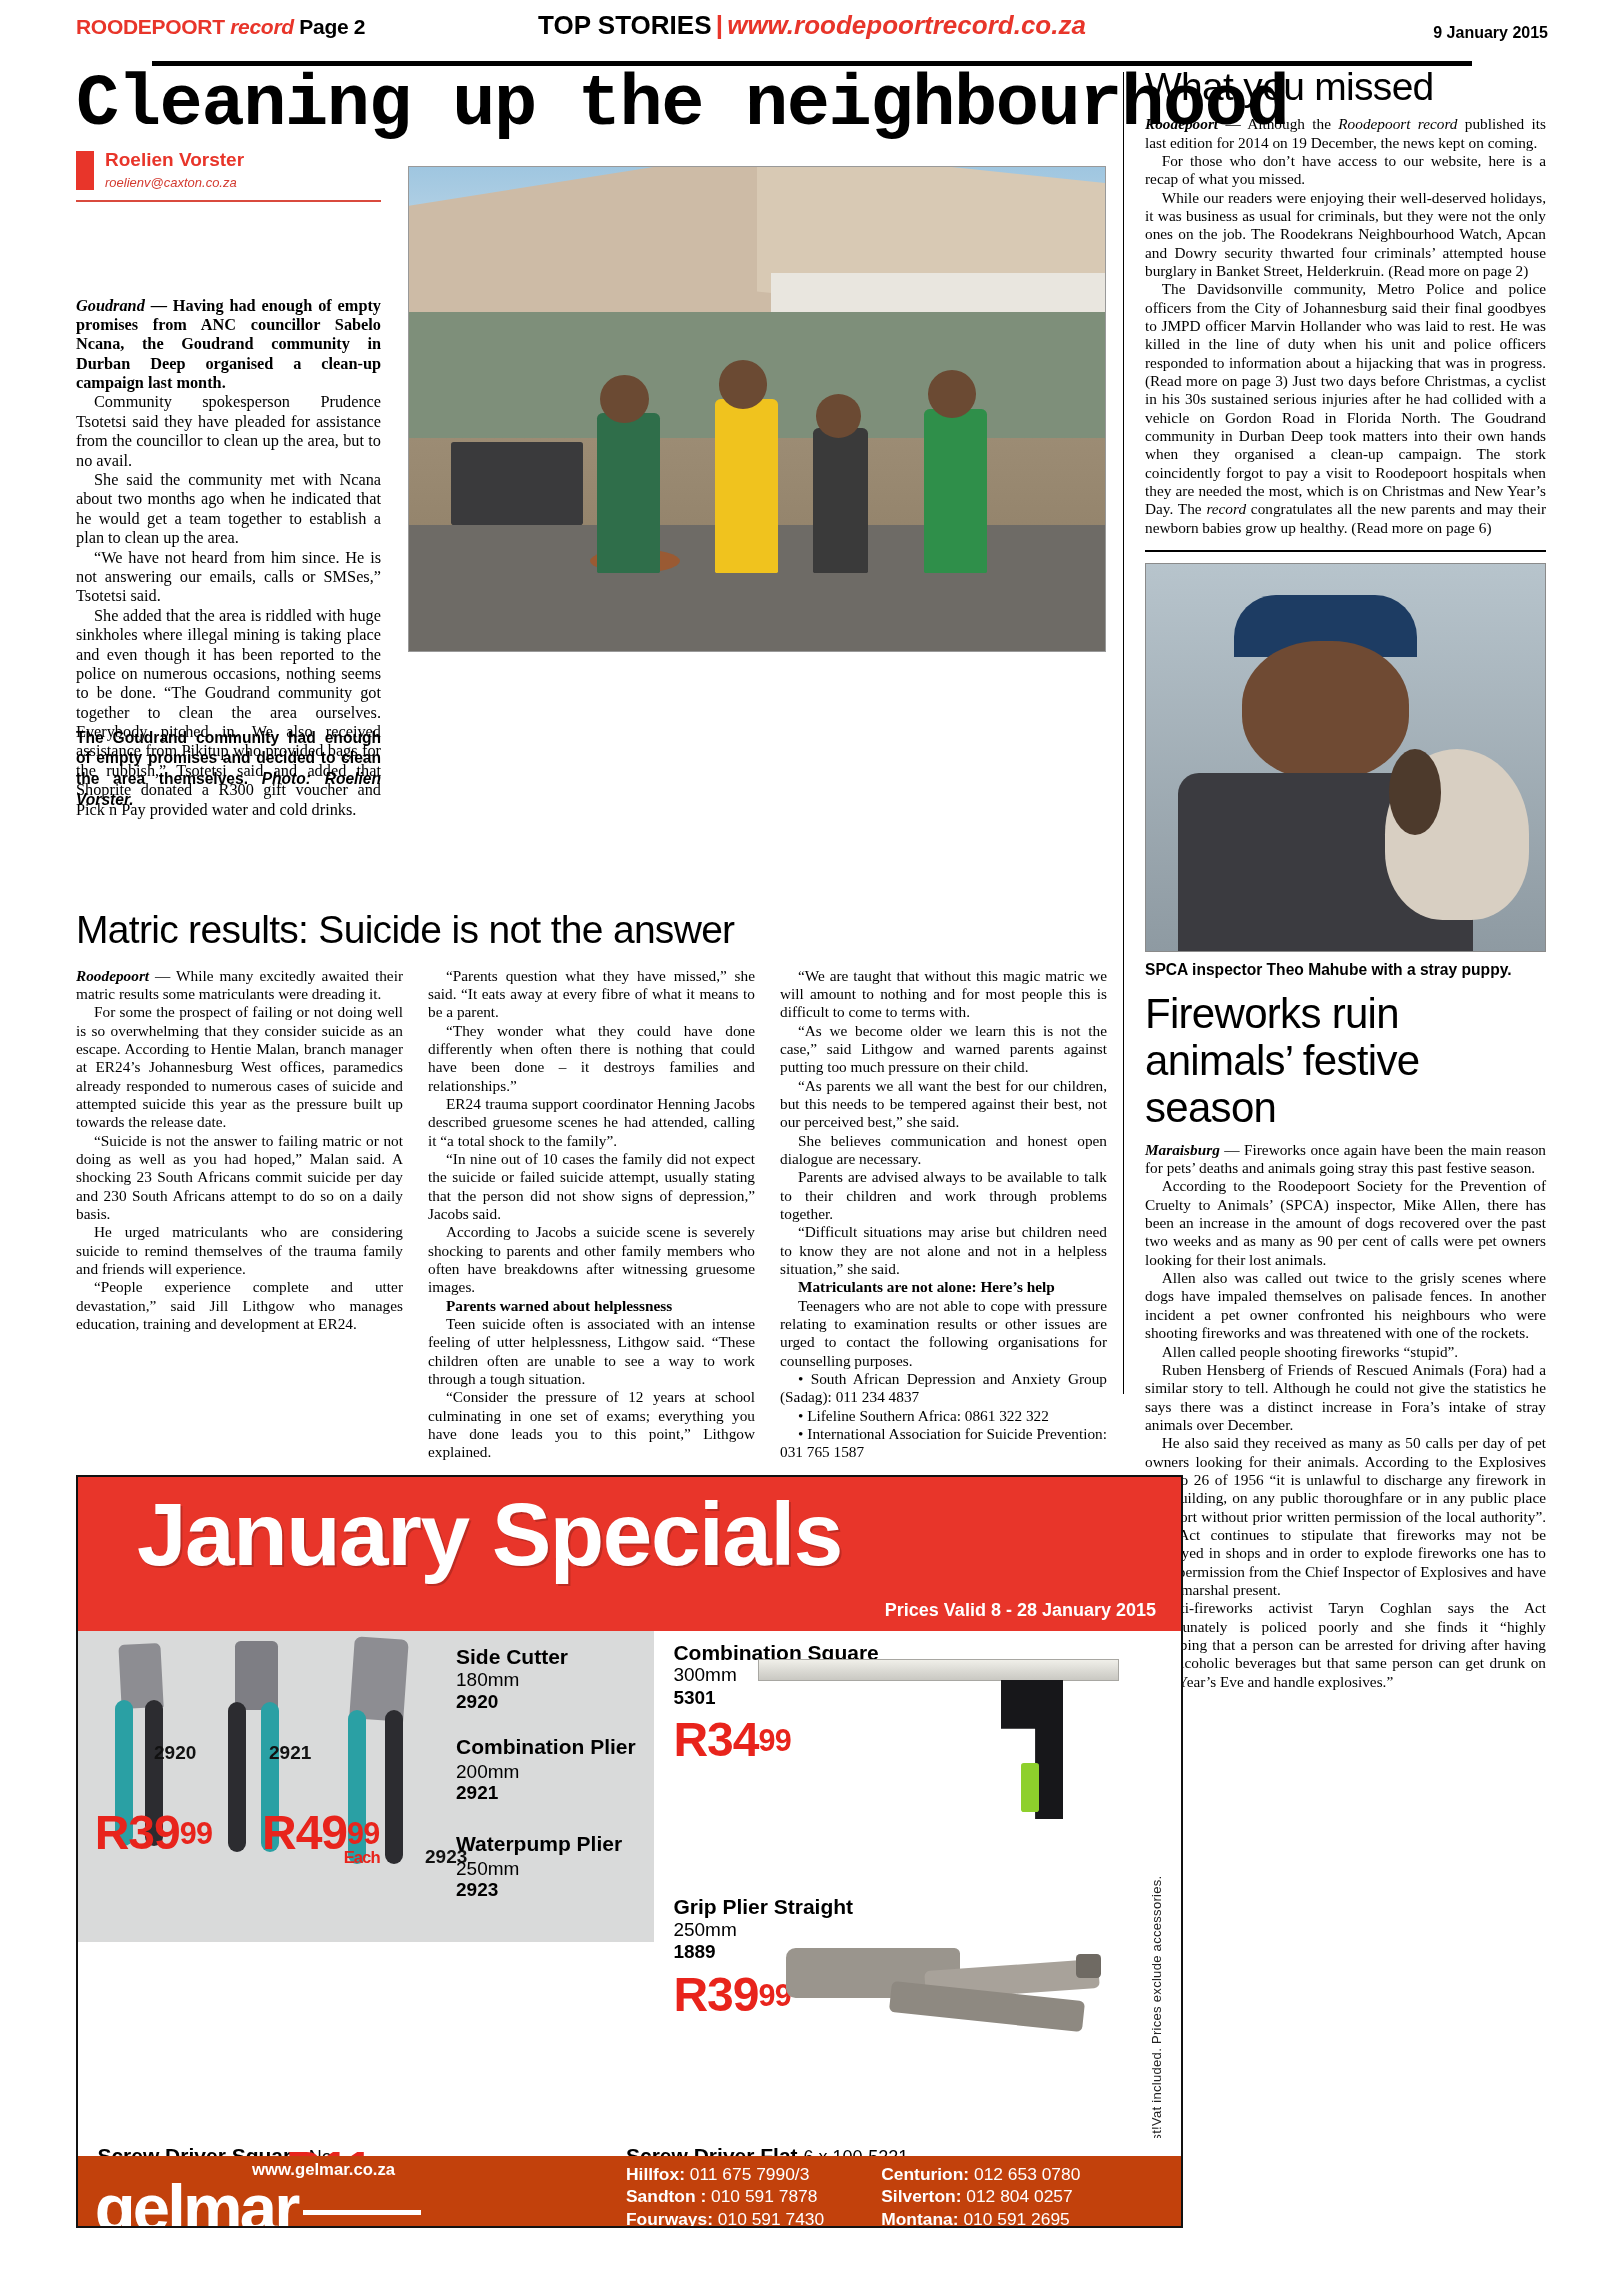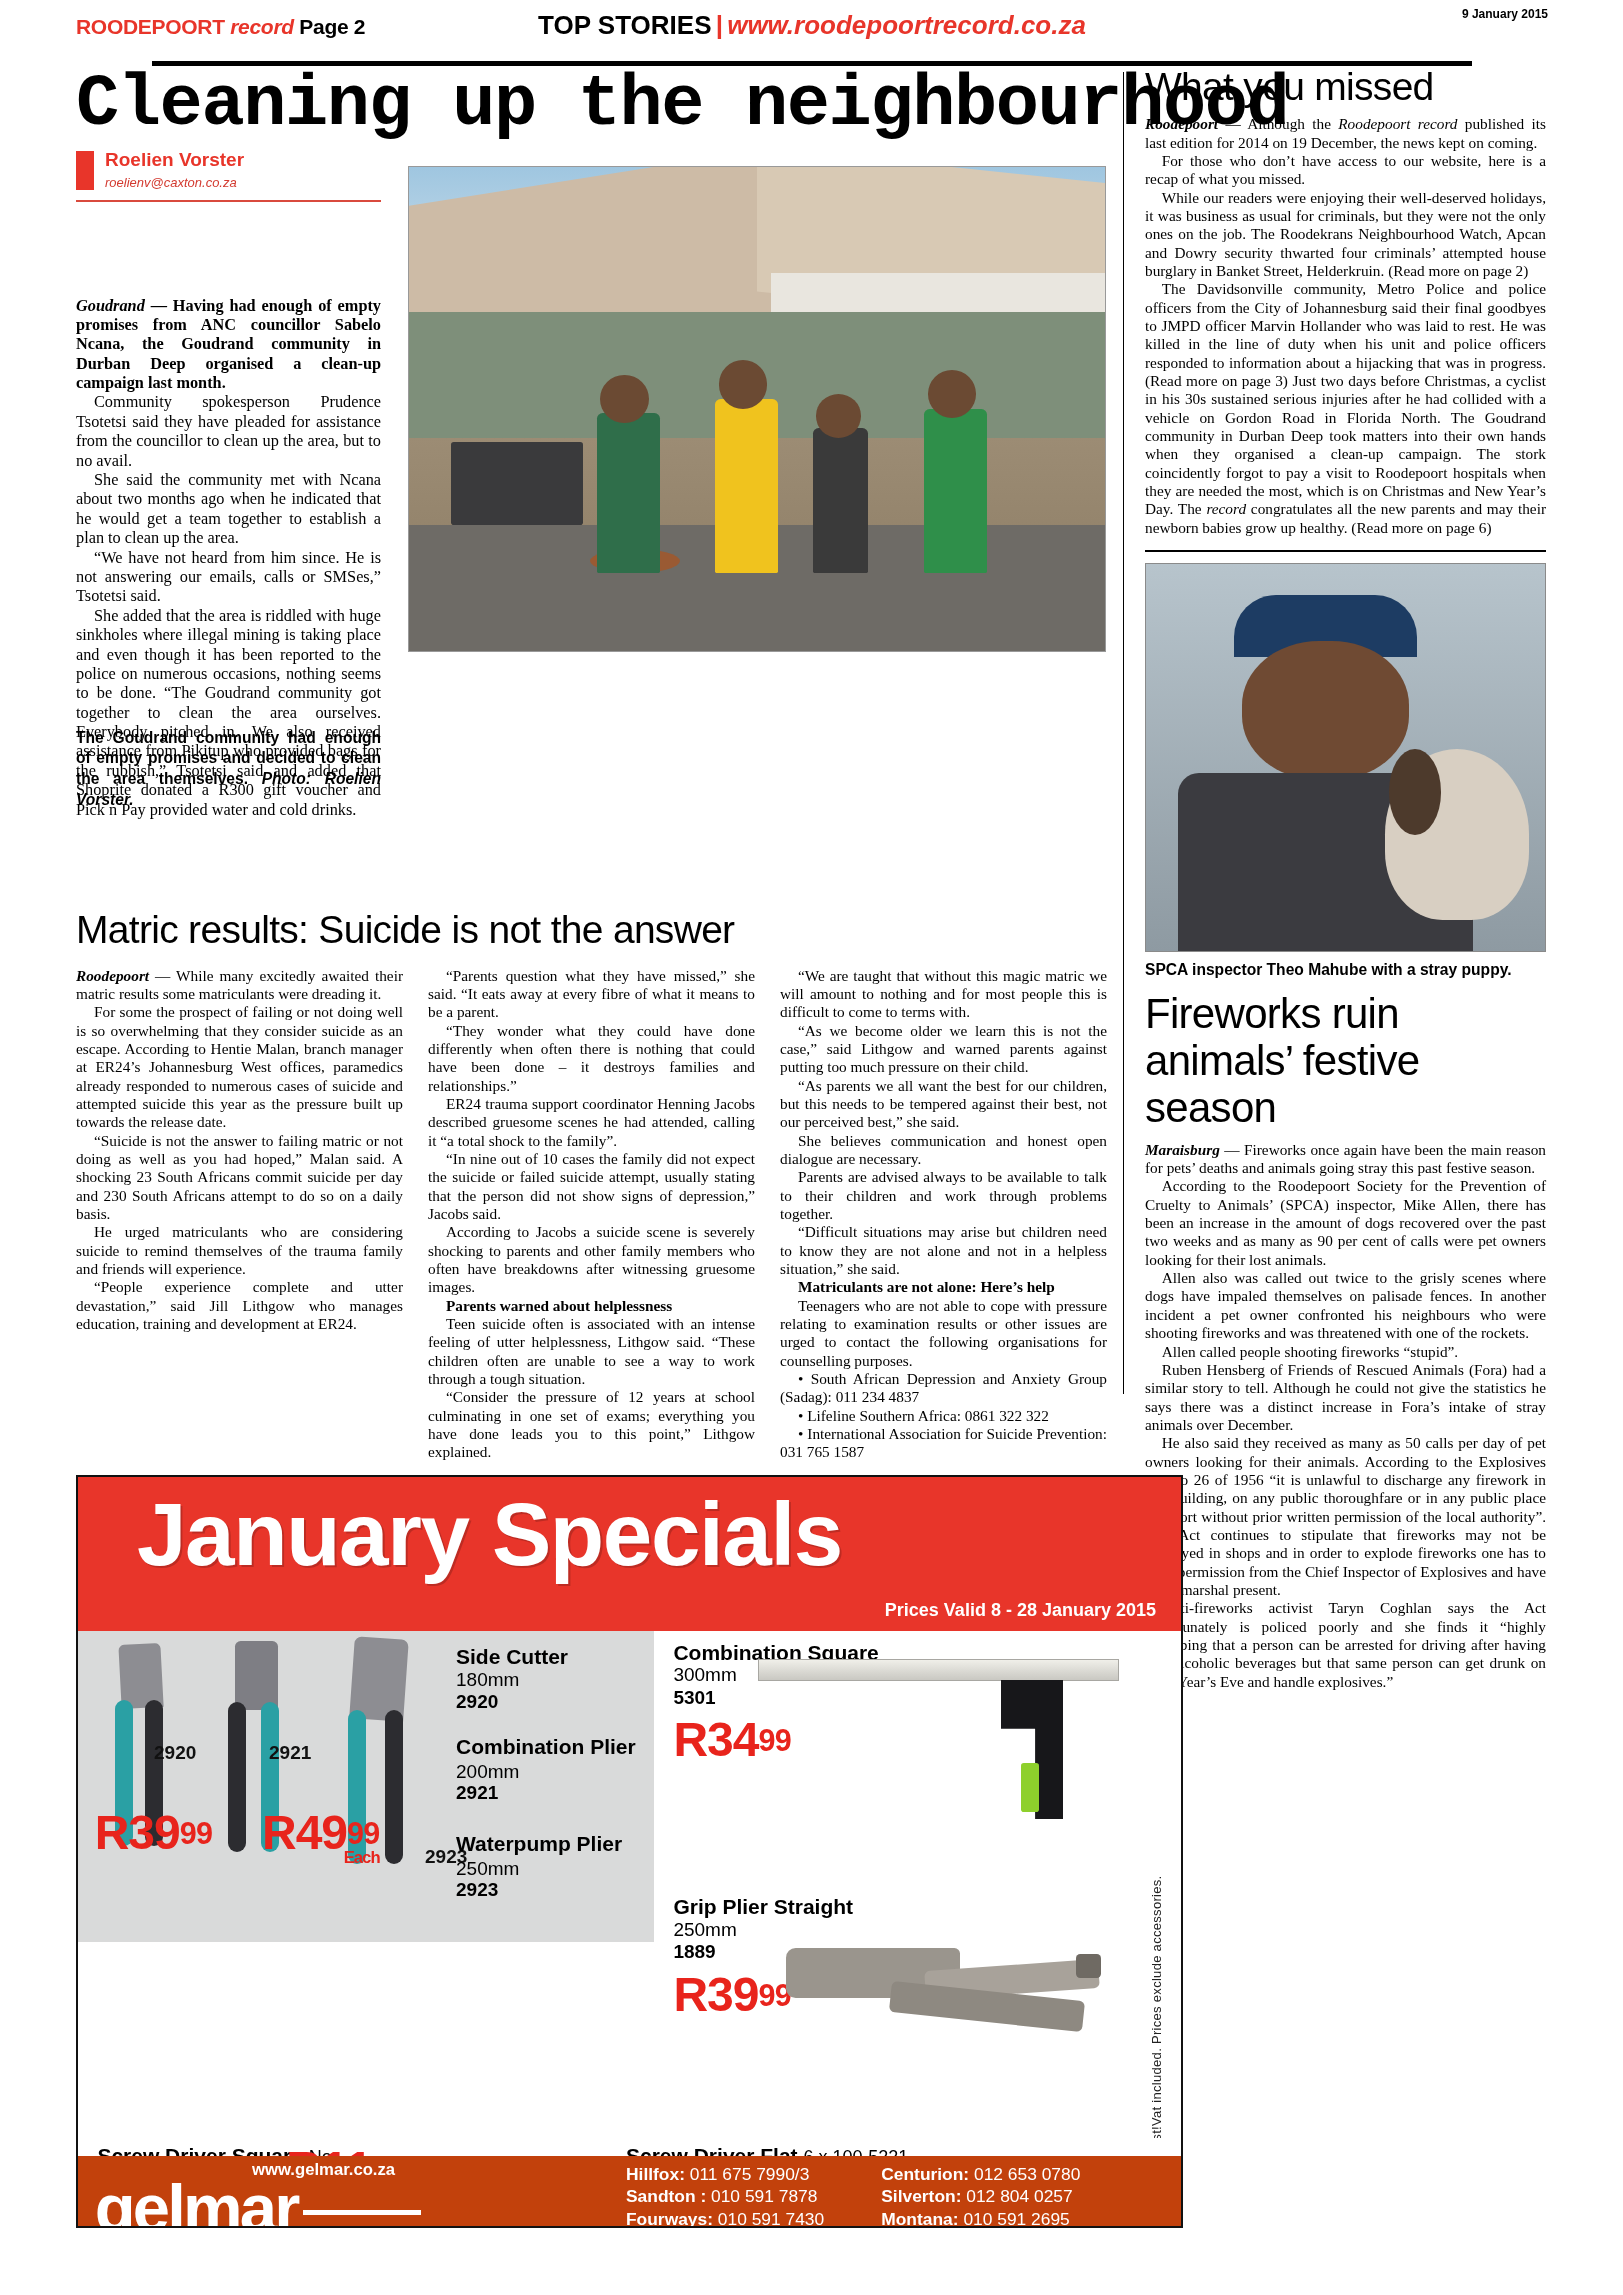--- a/index.html
+++ b/index.html
@@ -16,21 +16,21 @@
   
   .masthead { position:relative; height:54px; padding-top:14px; }
   .mh-left { position:absolute; left:0; top:15.3px; font-family:"Liberation Sans", sans-serif; font-size:21px; font-weight:bold; letter-spacing:-0.3px; white-space:nowrap; }
   .mh-left .red { color:#e8352a; }
   .mh-left .red i { font-style:italic; font-weight:bold; }
   .mh-left .pg { color:#000; }
   .mh-center { position:absolute; left:50%; top:9.7px; transform:translateX(-50%); font-family:"Liberation Sans", sans-serif; font-size:26px; font-weight:bold; white-space:nowrap; }
   .mh-center .blk { color:#000; }
   .mh-center .bar { color:#e8352a; padding:0 4.2px; }
   .mh-center .rd { color:#e8352a; font-style:italic; }
-  .mh-right { position:absolute; right:0; top:7px; font-family:"Liberation Sans", sans-serif; font-size:12px; font-weight:bold; }
+  .mh-right { position:absolute; right:0; top:24px; font-family:"Liberation Sans", sans-serif; font-size:16px; font-weight:bold; }
   .mh-rule { position:absolute; left:76px; right:76px; top:61px; height:4.9px; background:#000; }
 
   
   .body-grid { position:relative; margin-top:12.5px; }
   .col-left { position:absolute; left:0; top:0; width:1031px; }
   .col-right { position:absolute; left:1069px; top:0; width:401px; }
   .vrule { position:absolute; left:1047px; top:5.6px; width:1.4px; height:1322px; background:#000; }
 
   
   h1.main-head {

